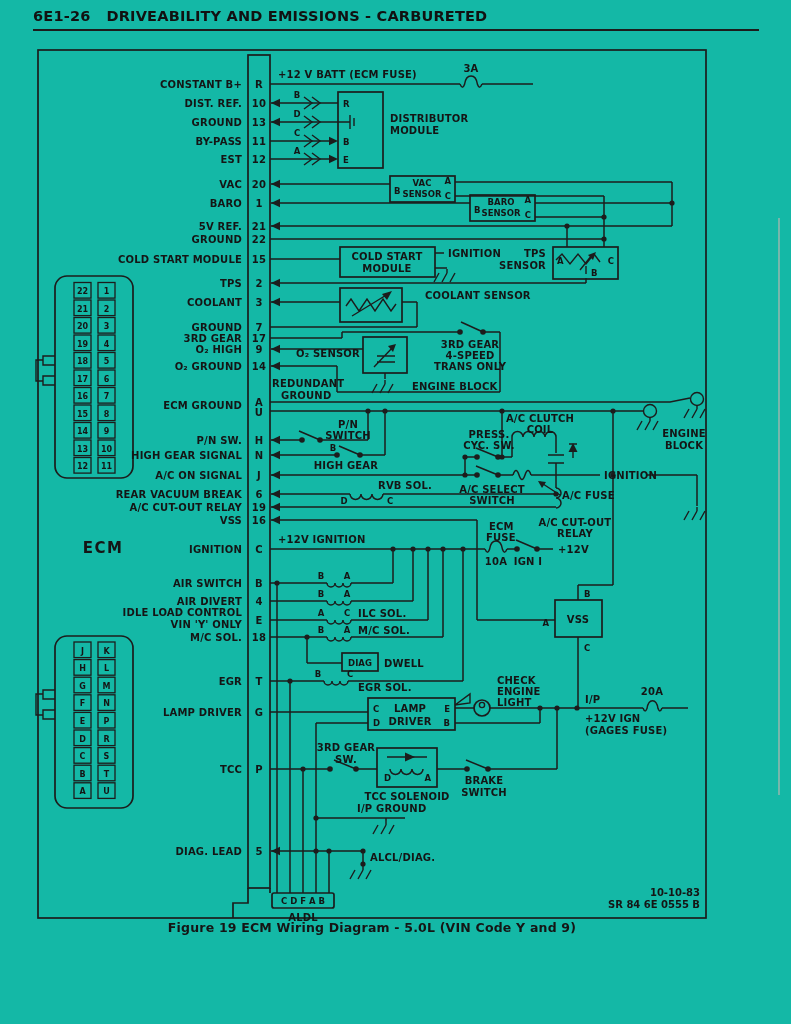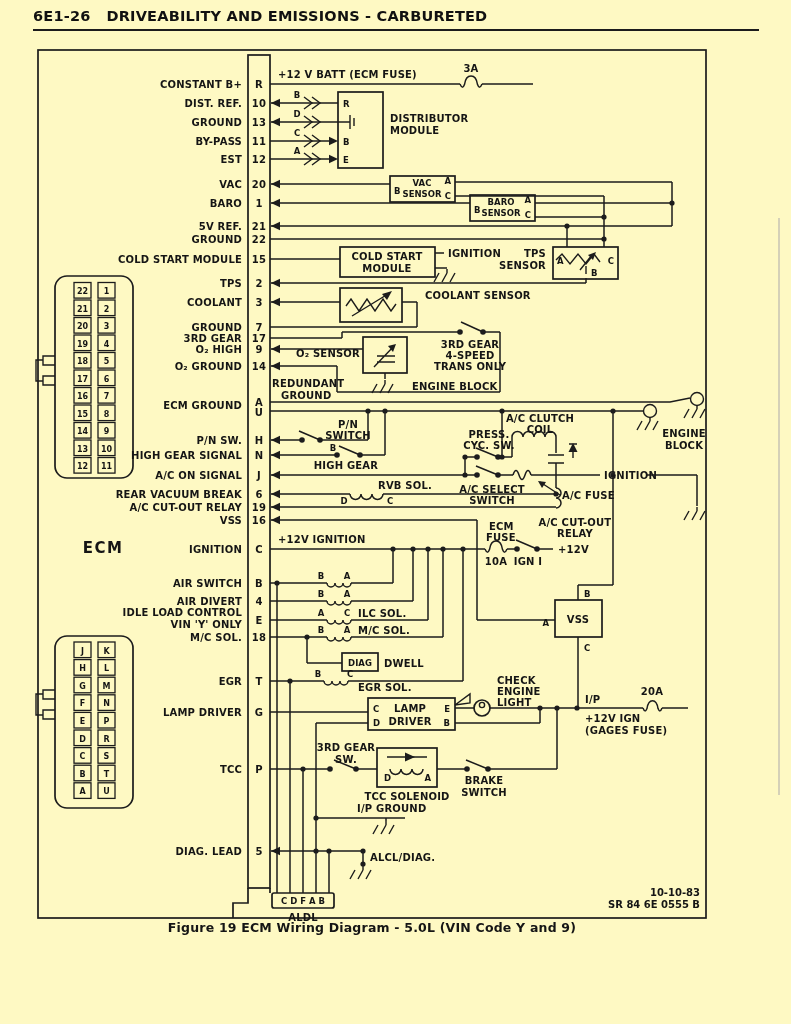--- a/index.html
+++ b/index.html
@@ -1,16 +1,16 @@
 <!DOCTYPE html>
 <html><head>
 <meta charset="utf-8">
 <style>
   html,body{margin:0;padding:0;background:#e9e7e3;}
-  .page{position:relative;width:791px;height:1024px;background:#fef9c3;overflow:hidden;
+  .page{position:relative;width:791px;height:1024px;background:#14b8a6;overflow:hidden;
         font-family:"DejaVu Sans",sans-serif;}
   .hdr{position:absolute;left:33px;top:8px;width:726px;border-bottom:2.5px solid #1c1c1c;
        padding-bottom:5px;font-weight:bold;font-size:14.5px;color:#111;letter-spacing:.2px;}
   .hdr .sp{margin-right:16px;}
   svg{position:absolute;left:0;top:0;}
   .w{stroke:#1c1c1c;stroke-width:1.5;fill:none;}
   .bx{stroke:#1c1c1c;stroke-width:1.7;fill:none;}
   .sym{stroke:#1c1c1c;stroke-width:1.4;fill:none;}
   .dt{fill:#1c1c1c;stroke:none;}
   .fil{fill:#1c1c1c;stroke:none;}

